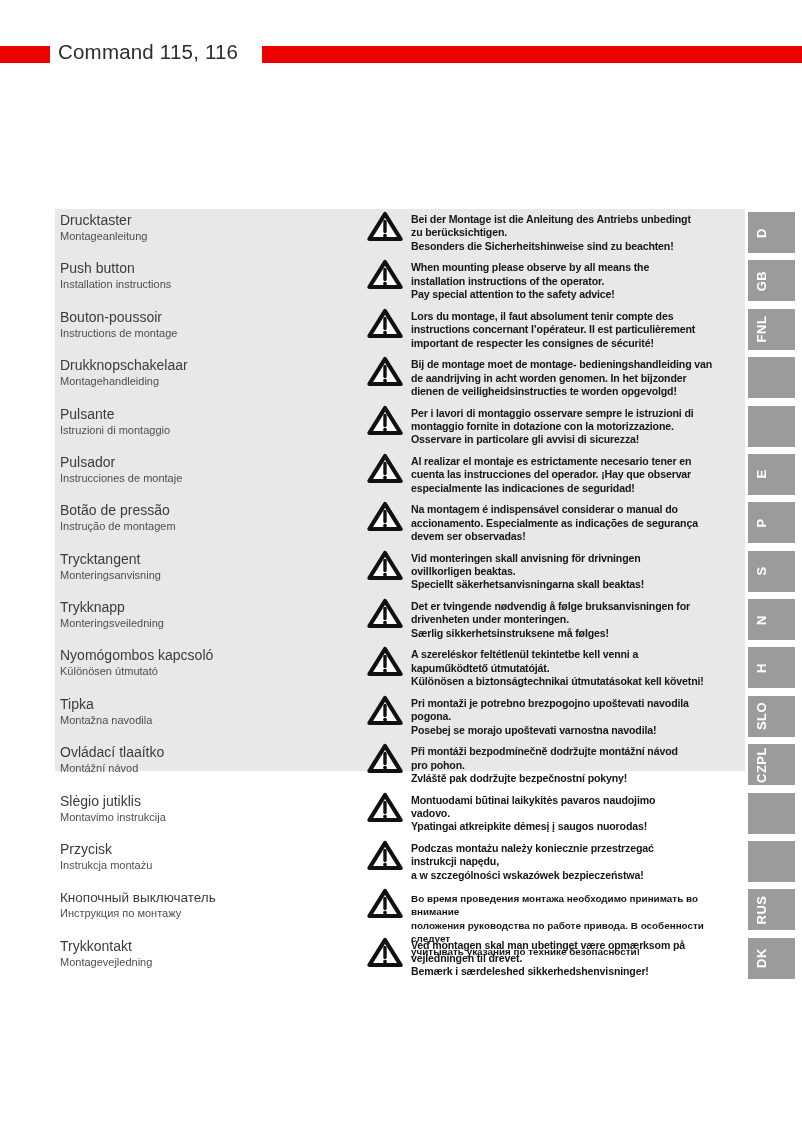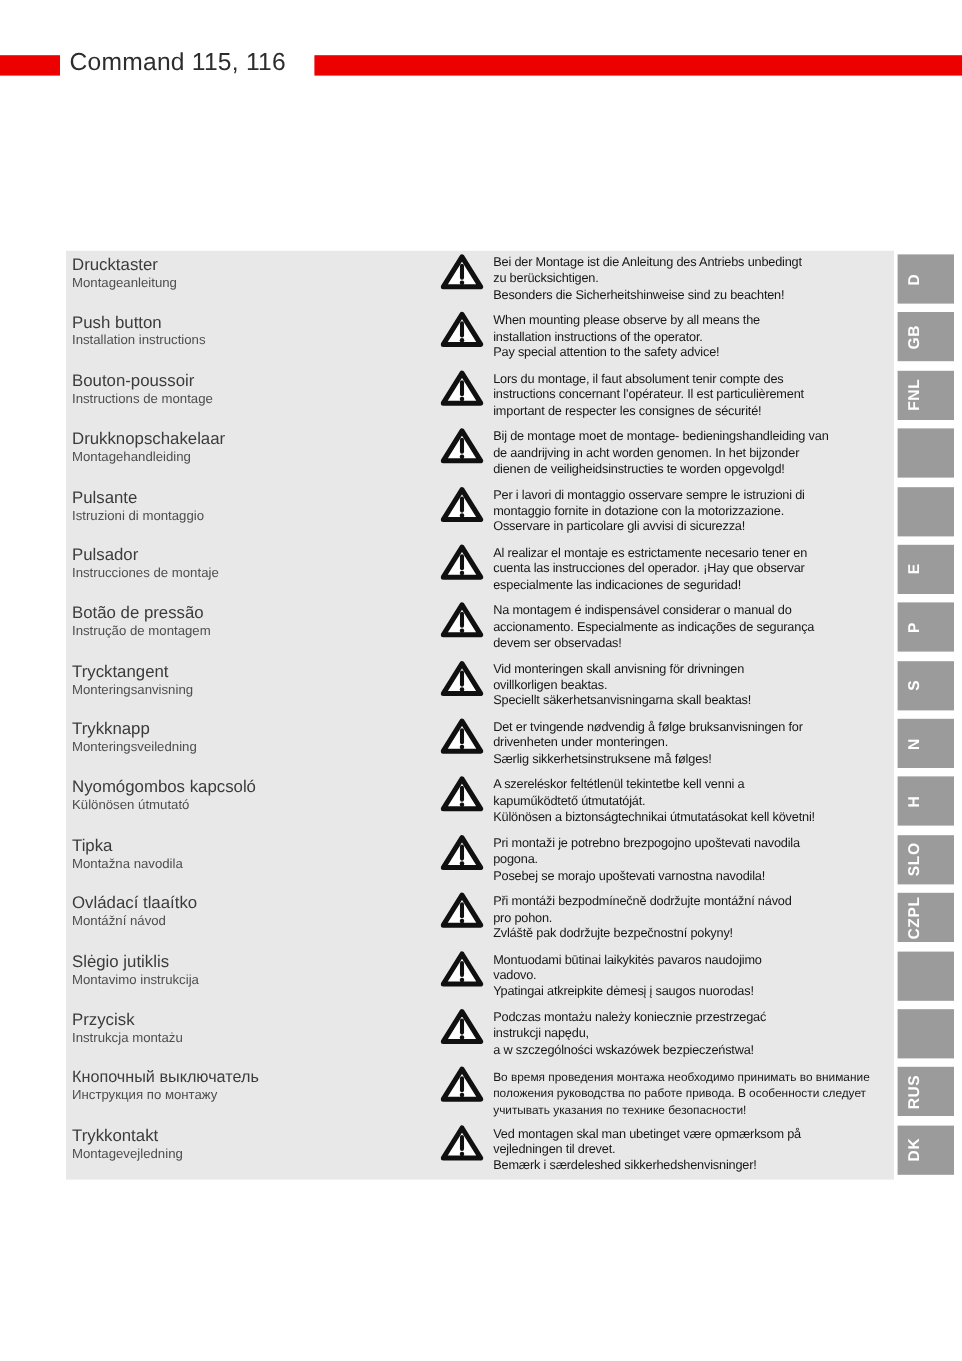--- a/index.html
+++ b/index.html
@@ -7,31 +7,31 @@
     width:802px; height:1134px; position:relative;
     background:#ffffff; overflow:hidden;
     font-family:"Liberation Sans", sans-serif;
   }
   
   .hdr-block { position:absolute; left:0; top:46px; width:50px; height:17px; background:var(--accent-red,#ec0000); }
   .hdr-bar   { position:absolute; left:262px; top:46px; width:540px; height:17px; background:var(--accent-red,#ec0000); }
   .hdr-title { position:absolute; left:58px; top:40px; font-size:20.5px; color:#2d2d2d; letter-spacing:0.2px; white-space:nowrap; }
 
   
-  .panel { position:absolute; left:55px; top:209px; width:690px; height:774px; background:var(--panel-gray,#e8e8e8); }
+  .panel { position:absolute; left:55px; top:209px; width:690px; height:562px; background:var(--panel-gray,#e8e8e8); }
 
   .row { position:relative; height:48.38px; display:grid; grid-template-columns:304px 52px 334px; box-sizing:border-box; }
   .row-title    { font-size:14px; color:#3b3b3b; padding:4px 0 0 5px; line-height:15px; white-space:nowrap; }
   .row-subtitle { font-size:11px; color:#4e4e4e; padding:3px 0 0 5px; line-height:11px; white-space:nowrap; }
 
   .warn-col { padding-top:2px; display:flex; justify-content:center; align-items:flex-start; }
   .warn-col svg { display:block; }
 
   .warning-text {
-    font-size:10.6px; font-weight:normal; color:#161616;
+    font-size:10.6px; font-weight:bold; color:#161616;
     line-height:13.4px; letter-spacing:-0.15px;
     white-space:pre-line; padding-top:4px;
   }
 
   
   .tab {
     position:absolute; left:693px; top:3px; width:47px; height:41px;
     background:var(--tab-gray,#9b9b9b);
   }
   .tab span {

